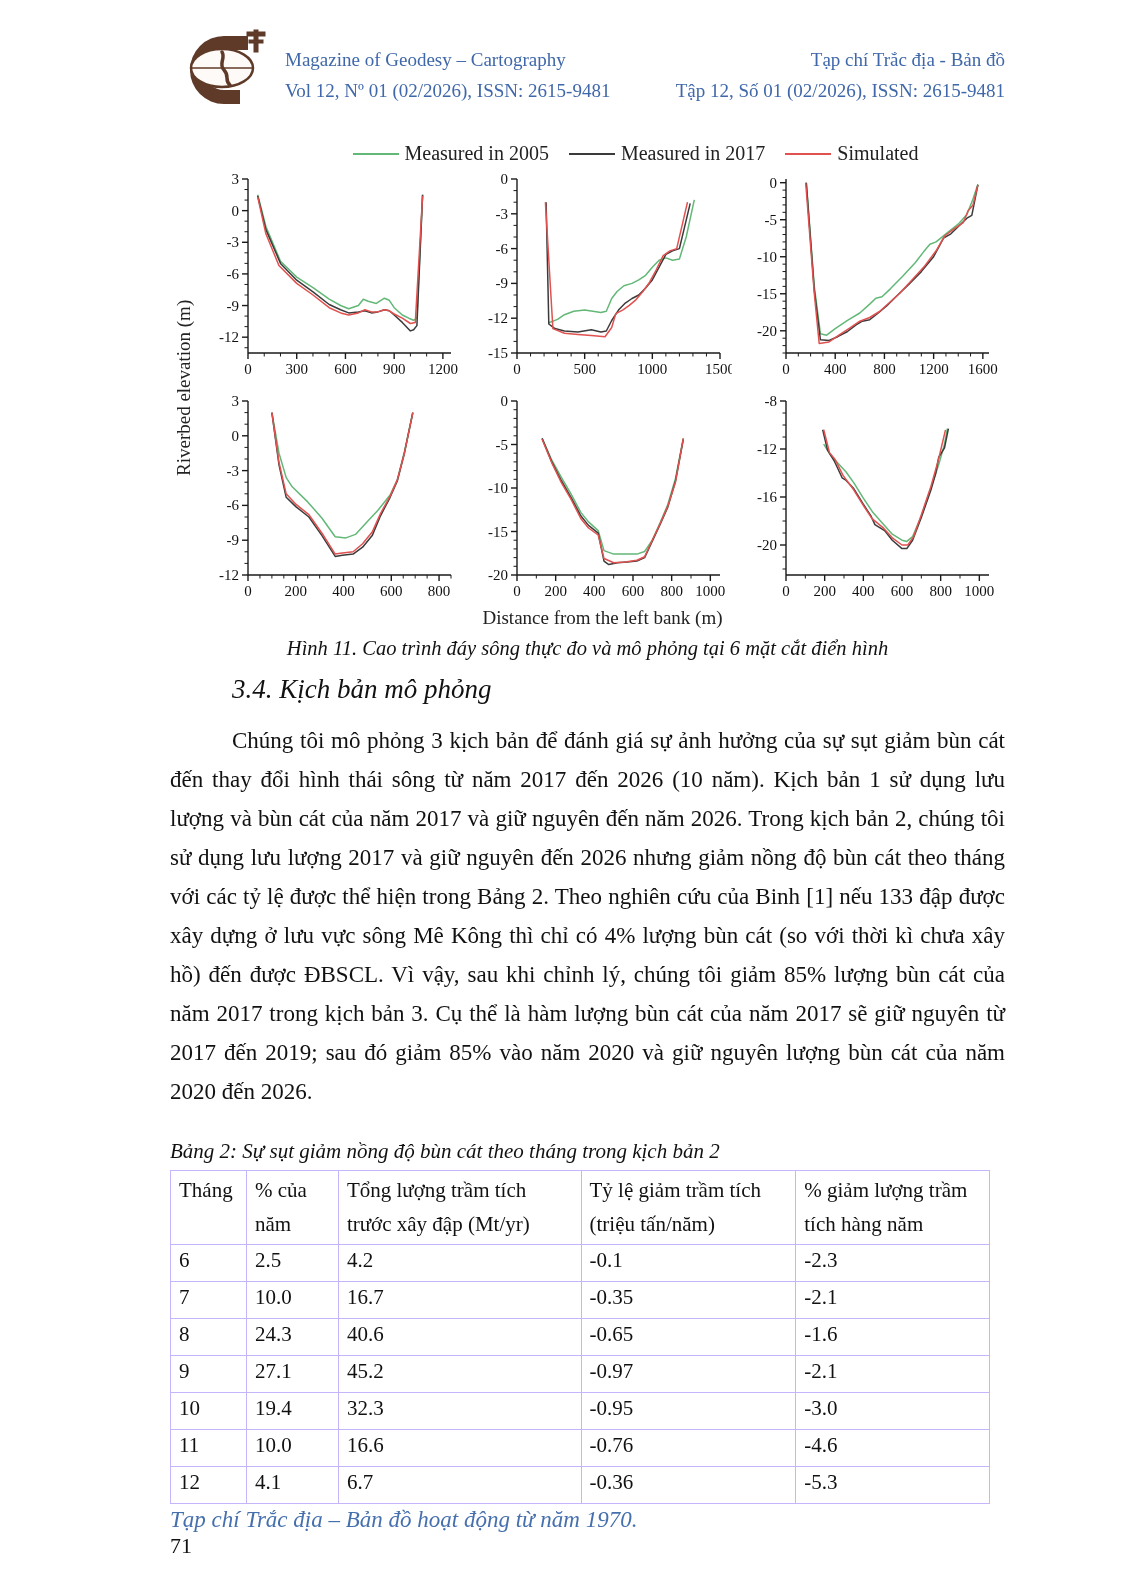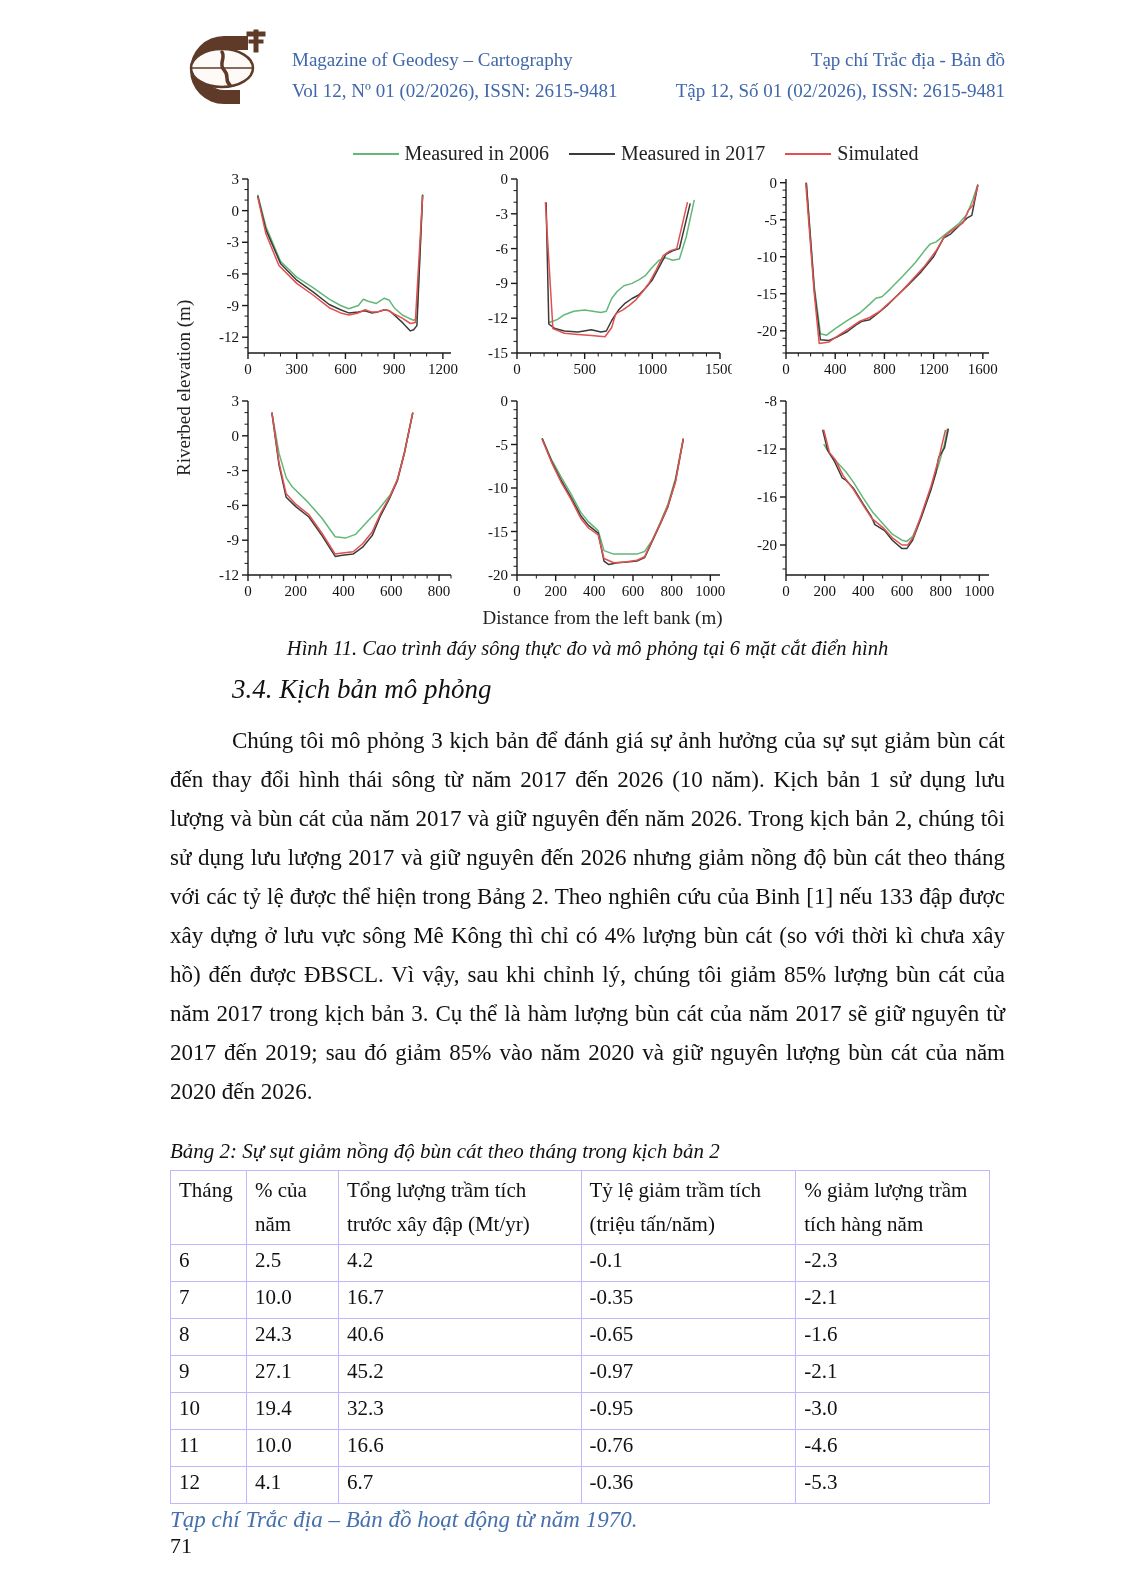--- a/index.html
+++ b/index.html
@@ -11,21 +11,21 @@
     color:#111;
     overflow:hidden;
     box-sizing:border-box;
     padding:28px 118px 0 170px;
   }
   
   .hdr{display:flex;align-items:flex-start;}
   .hdr-logo{width:108px;height:88px;flex:0 0 auto;}
   .hdr-cols{flex:1;display:flex;justify-content:space-between;margin-top:16px;}
   .hdr-block{font-size:19px;line-height:1.65;color:#3f67a9;}
-  .hdr-block.en{margin-left:14px;}
+  .hdr-block.en{margin-left:7px;}
   .hdr-block.vi{text-align:right;}
   
   .figure{margin-top:26px;}
   .legend{display:flex;justify-content:center;align-items:center;gap:6px;padding-left:110px;font-size:20px;color:#222;}
   .legend .sw{display:inline-block;width:46px;height:0;border-top:2px solid #000;margin-right:6px;}
   .legend .item{display:flex;align-items:center;margin-right:14px;}
   .charts-wrap{display:flex;margin-top:6px;}
   .fig-ylabel{
     writing-mode:vertical-rl;transform:rotate(180deg);
     font-size:19px;color:#222;align-self:center;width:28px;
@@ -85,21 +85,21 @@
         <div>Tạp chí Trắc địa - Bản đồ</div>
         <div>Tập 12, Số 01 (02/2026), ISSN: 2615-9481</div>
       </div>
     </div>
   </div>
 
   <div class="figure">
     <div class="legend" id="legend">
         <span class="item">
           <span class="sw" style="border-top-color: rgb(99, 184, 120);"></span>
-          <span>Measured in 2006</span>
+          <span>Measured in 2005</span>
         </span>
         <span class="item">
           <span class="sw" style="border-top-color: rgb(59, 59, 59);"></span>
           <span>Measured in 2017</span>
         </span>
         <span class="item">
           <span class="sw" style="border-top-color: rgb(224, 81, 79);"></span>
           <span>Simulated</span>
         </span>
       </div>

